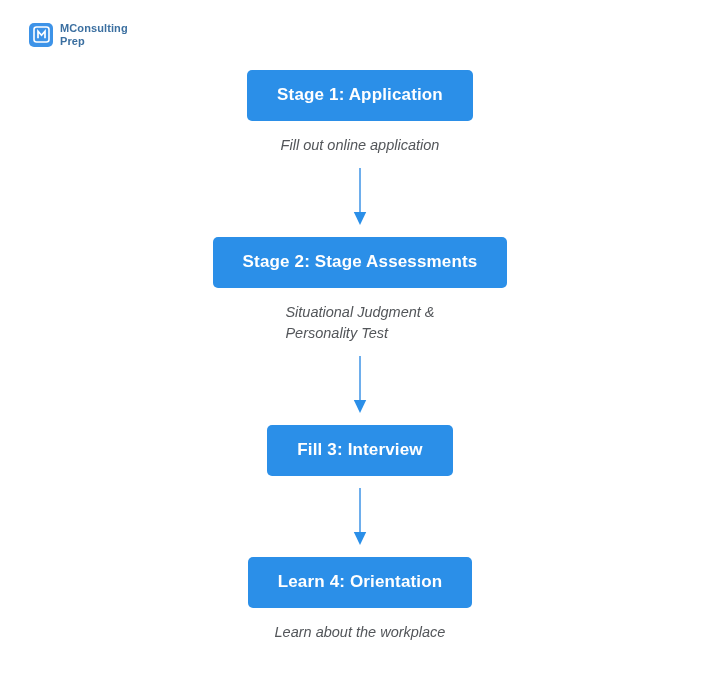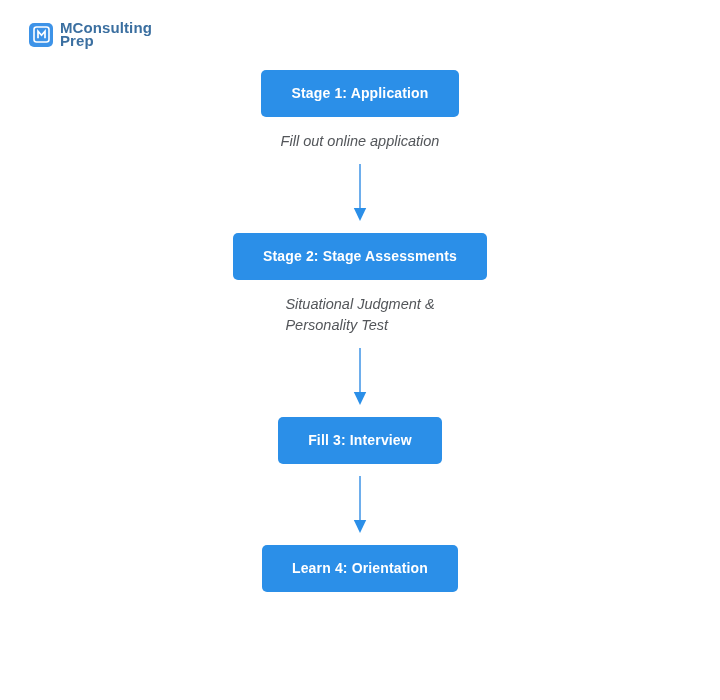--- a/index.html
+++ b/index.html
@@ -29,21 +29,21 @@
     height: 24px;
     border-radius: 5px;
     background: #3d93e8;
     display: flex;
     align-items: center;
     justify-content: center;
     flex: none;
   }
   .brand-mark svg { display: block; }
   .brand-text {
-    font-size: 15px;
+    font-size: 11px;
     font-weight: bold;
     line-height: 12.5px;
     color: #3b6fa0;
     letter-spacing: .1px;
     white-space: pre-line;
   }
 
   
   .flow {
     position: absolute;
@@ -56,21 +56,21 @@
   }
   .stage-group {
     display: flex;
     flex-direction: column;
     align-items: center;
   }
   .stage-box {
     background: #2b8fe8;
     border-radius: 5px;
     color: #ffffff;
-    font-size: 14px;
+    font-size: 17px;
     font-weight: bold;
     letter-spacing: .15px;
     text-align: center;
     padding: 15px 30px 16px 30px;
     box-sizing: border-box;
     white-space: nowrap;
   }
   .stage-caption {
     margin-top: 14px;
     font-size: 14.5px;
@@ -126,15 +126,16 @@
   <div class="stage-group">
     <div class="stage-box">Fill 3: Interview</div>
   </div>
   <svg class="connector" viewBox="0 0 16 58" aria-hidden="true">
     <line x1="8" y1="0" x2="8" y2="46" stroke="#4a9ae8" stroke-width="1.6"></line>
     <path d="M1.8 44 L8 57 L14.2 44 Z" fill="#2b8fe8"></path>
   </svg>
 
   <div class="stage-group">
     <div class="stage-box">Learn 4: Orientation</div>
+    <div class="stage-caption">Learn about the workplace</div>
   </div>
 
 </div>
 
 </body></html>

